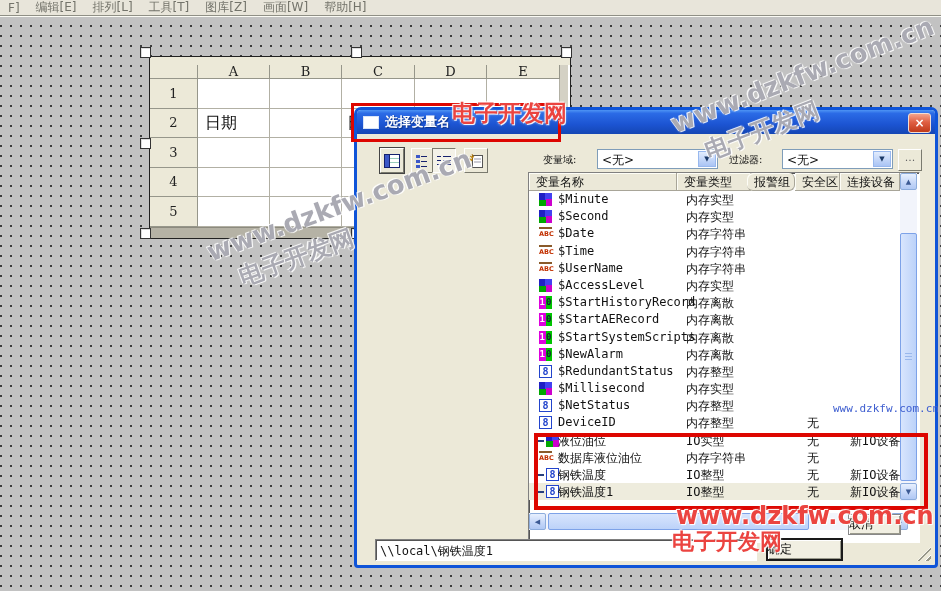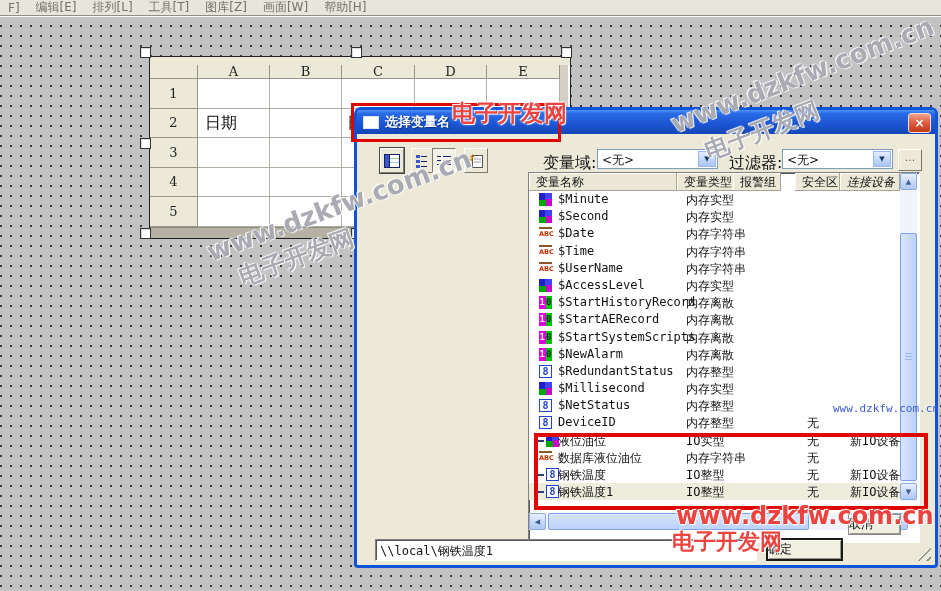--- a/index.html
+++ b/index.html
@@ -42,21 +42,21 @@
   #close-btn{position:absolute;right:4px;top:3px;width:21px;height:18px;border-radius:3px;
     background:linear-gradient(180deg,#f2a38c 0%,#e06044 45%,#c03a1a 100%);
     border:1px solid #f2ddd2;color:#fff;font-size:12px;font-weight:bold;
     display:flex;align-items:center;justify-content:center;line-height:1;}
   
   .tbtn{position:absolute;width:22px;height:23px;background:#ece9d8;border:1px solid;
     border-color:#fff #7a7a6e #7a7a6e #fff;display:flex;align-items:center;justify-content:center;}
   .tbtn.pressed{border-color:#7a7a6e #fff #fff #7a7a6e;background:#f4f2e8;}
   .tbtn.framed{outline:1px solid #444;}
   
-  .dlg-label{position:absolute;font-size:16px;color:#111;}
+  .dlg-label{position:absolute;font-size:10px;color:#111;}
   .combo{position:absolute;height:20px;background:#fff;border:1px solid #7f9db9;box-sizing:border-box;}
   .combo .cv{position:absolute;left:4px;top:2px;font-size:12px;color:#111;}
   .combo .carrow{position:absolute;right:1px;top:1px;bottom:1px;width:16px;
     background:linear-gradient(180deg,#e2ecfd,#c0d4f8 60%,#aac4f4);border:1px solid #98b8ee;
     display:flex;align-items:center;justify-content:center;font-size:7px;color:#1c3a68;}
   #more-btn{position:absolute;width:22px;height:20px;background:#ece9d8;border:1px solid;
     border-color:#fff #7a7a6e #7a7a6e #fff;font-size:11px;color:#666;text-align:center;line-height:16px;}
   
   #tree-panel{position:absolute;left:20px;top:64px;width:147px;height:349px;background:#fff;
     border:1px solid;border-color:#808080 #fff #fff #808080;box-shadow:inset 1px 1px 0 #555;}
@@ -64,22 +64,22 @@
   .tree-dash{width:10px;height:1px;border-top:1px dotted #999;margin-right:1px;}
   #tree-label{font-size:12px;font-family:"DejaVu Sans Mono","Liberation Mono",monospace;
     background:#f0edd8;padding:0 3px;margin-left:3px;color:#111;}
   
   #list-panel{position:absolute;left:171px;top:62px;width:390px;height:369px;background:#fff;
     border:1px solid;border-color:#808080 #fff #fff #808080;box-shadow:inset 1px 1px 0 #555;}
   #var-header{position:absolute;left:0;top:0;width:371px;height:18px;}
   .thcell{position:absolute;top:0;height:18px;box-sizing:border-box;background:#ebe8d8;
     border-right:1px solid #a8a598;border-bottom:1px solid #a8a598;box-shadow:inset 1px 1px 0 #fdfdf6;
     font-size:12px;color:#111;padding:1px 0 0 7px;white-space:nowrap;overflow:hidden;}
-  .h0{left:0;width:148px;} .h1{left:148px;width:74px;} .h2{left:204px;width:48px;}
-  .h3{left:266px;width:45px;} .h4{left:311px;width:60px;font-style:italic;}
+  .h0{left:0;width:148px;} .h1{left:148px;width:74px;} .h2{left:218px;width:48px;border-radius:6px;}
+  .h3{left:266px;width:45px;} .h4{left:311px;width:60px;}
   #var-rows{position:absolute;left:0;top:18px;width:371px;}
   .trow{position:relative;height:17.2px;background:#fff;}
   .trow.sel{background:#eeecdd;}
   .trow span{position:absolute;top:1px;font-size:12px;color:#111;white-space:nowrap;
     font-family:"DejaVu Sans Mono","DejaVu Sans",monospace;}
   .c-name{left:29px;} .c-type{left:157px;} .c-alarm{left:223px;} .c-sec{left:278px;} .c-dev{left:321px;}
   .vicon{position:absolute;left:10px;top:2px;width:13px;height:13px;font-style:normal;}
   .trow.io .vicon{left:17px;}
   .vicon.real{background:conic-gradient(#4242f0 0 25%,#cc00cc 25% 50%,#00a800 50% 75%,#2020c4 75%);}
   .vicon.str{font-size:6.5px;font-weight:bold;color:#c23000;border-top:2px solid #8a5a2a;

